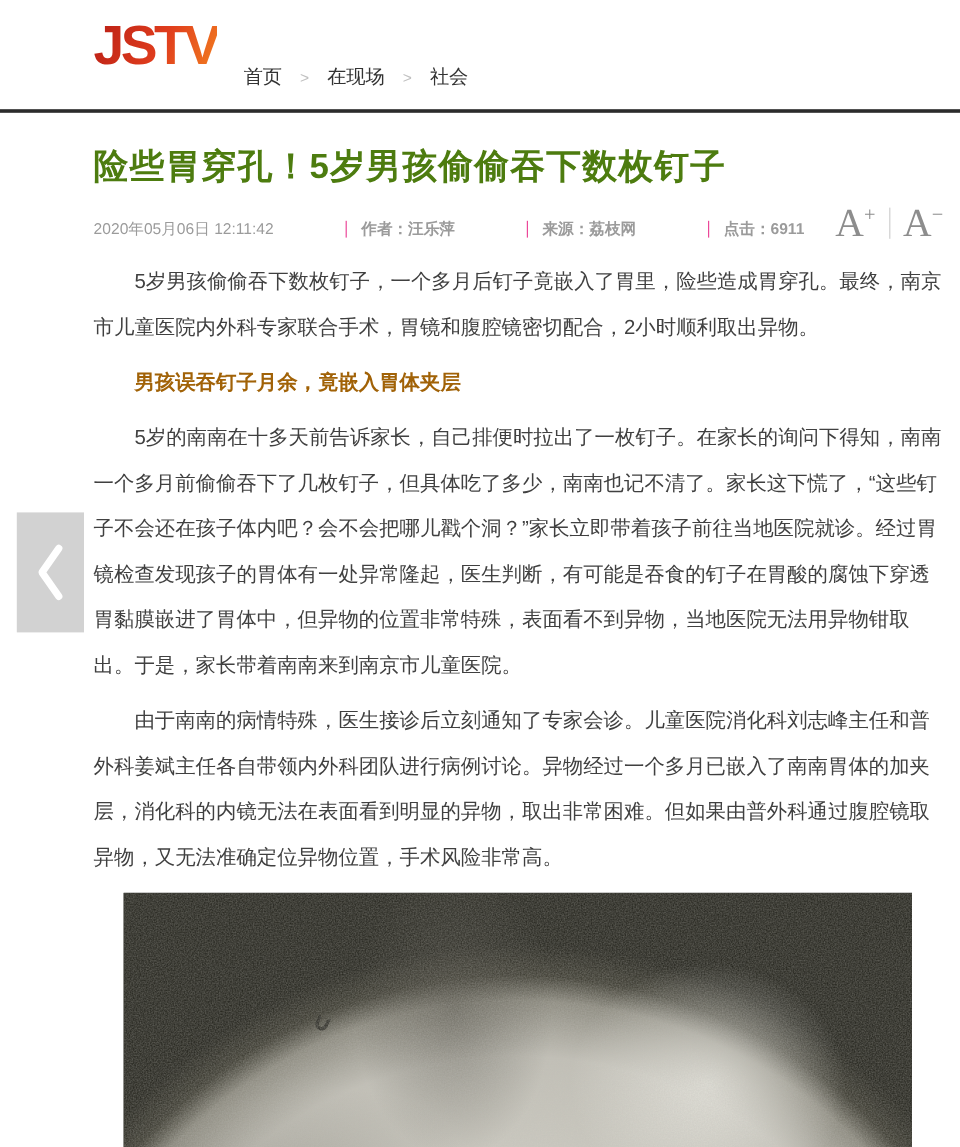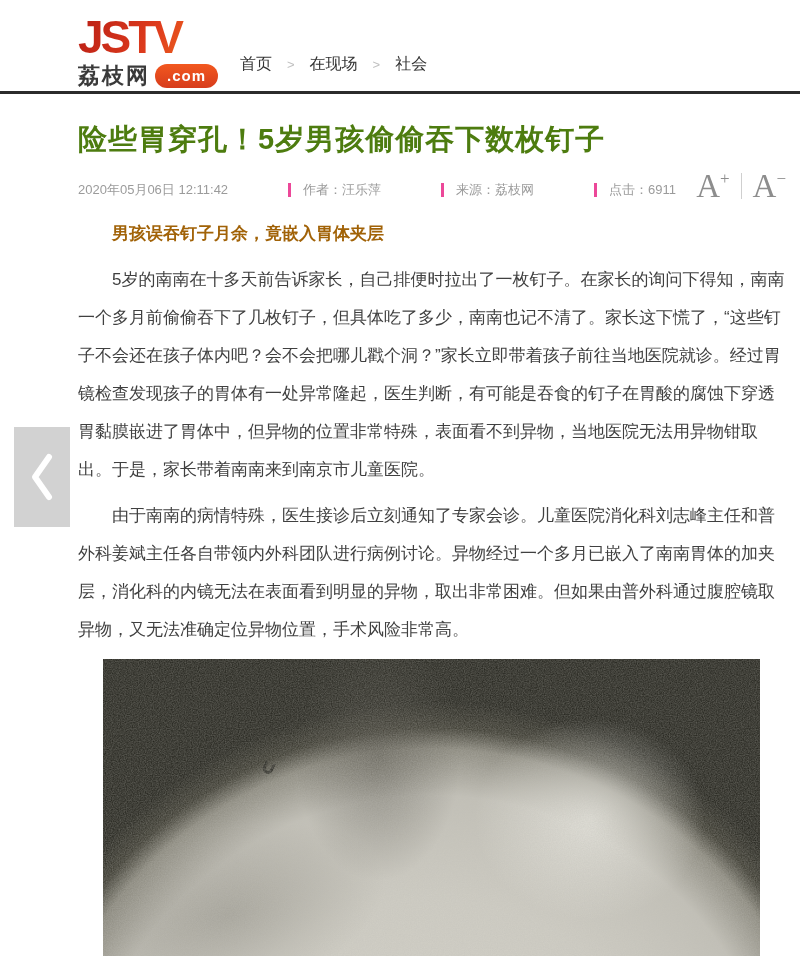--- a/index.html
+++ b/index.html
@@ -30,21 +30,21 @@
                  background:#d2d2d2; border:none; cursor:pointer;
                  display:flex; align-items:center; justify-content:center; }
 
   
   .content { width:708px; margin-left:78px; padding-top:28px; }
   .title { font-size:29px; line-height:34px; color:#4d7c0f; font-weight:bold; letter-spacing:1px; }
   .meta-row { display:flex; justify-content:space-between; align-items:flex-end; margin-top:14px; }
   .meta { font-size:13px; color:#9b9b9b; display:flex; align-items:center; padding-bottom:6px;gap:48px; }
   .meta span { padding:0 12px; line-height:14px; }
   .meta span:first-child { padding-left:0; }
-  .meta span + span { border-left:3px solid #ec4899; }
+  .meta span + span { border-left:1px solid #ec4899;font-weight:bold; }
   .font-controls { display:flex; align-items:center; color:#8d8d8d;
                    font-family:"Liberation Serif", serif; }
   .fs-btn { font-size:33px; line-height:1; cursor:pointer; }
   .fs-btn sup { font-size:17px; vertical-align:13px; }
   .fs-divider { width:1px; height:26px; background:#cfcfcf; margin:0 11px 2px; }
 
   .article-body { margin-top:12px; }
   .body-para { font-size:17px; line-height:38px; color:#404040; text-indent:2em; margin:0 0 8px; }
   .sub-heading { font-size:17px; line-height:38px; color:#a16207; font-weight:bold;
                  text-indent:2em; margin:0 0 8px; }
@@ -71,24 +71,20 @@
   .xray-grain { position:absolute; left:0; top:0; }
 </style>
 </head>
 <body>
 
 <div class="page">
 
   <header class="site-header">
     <a class="logo">
       <div class="logo-jstv">JSTV</div>
-      <div class="logo-row2">
-        <span class="logo-lizhi">荔枝网</span>
-        <span class="logo-com">.com</span>
-      </div>
     </a>
     <nav class="breadcrumb">
         <a class="bc-item">首页</a>
         <span class="bc-sep">&gt;</span>
         <a class="bc-item">在现场</a>
         <span class="bc-sep">&gt;</span>
         <a class="bc-item">社会</a>
       </nav>
   </header>
   <div class="header-divider"></div>
@@ -110,20 +106,21 @@
           <span>点击：6911</span>
         </div>
       <div class="font-controls">
         <span class="fs-btn"><span>A</span><sup>+</sup></span>
         <span class="fs-divider"></span>
         <span class="fs-btn"><span>A</span><sup>−</sup></span>
       </div>
     </div>
 
     <div class="article-body">
+        <p class="body-para">5岁男孩偷偷吞下数枚钉子，一个多月后钉子竟嵌入了胃里，险些造成胃穿孔。最终，南京市儿童医院内外科专家联合手术，胃镜和腹腔镜密切配合，2小时顺利取出异物。</p>
         <p class="sub-heading">男孩误吞钉子月余，竟嵌入胃体夹层</p>
         <p class="body-para">5岁的南南在十多天前告诉家长，自己排便时拉出了一枚钉子。在家长的询问下得知，南南一个多月前偷偷吞下了几枚钉子，但具体吃了多少，南南也记不清了。家长这下慌了，“这些钉子不会还在孩子体内吧？会不会把哪儿戳个洞？”家长立即带着孩子前往当地医院就诊。经过胃镜检查发现孩子的胃体有一处异常隆起，医生判断，有可能是吞食的钉子在胃酸的腐蚀下穿透胃黏膜嵌进了胃体中，但异物的位置非常特殊，表面看不到异物，当地医院无法用异物钳取出。于是，家长带着南南来到南京市儿童医院。</p>
         <p class="body-para">由于南南的病情特殊，医生接诊后立刻通知了专家会诊。儿童医院消化科刘志峰主任和普外科姜斌主任各自带领内外科团队进行病例讨论。异物经过一个多月已嵌入了南南胃体的加夹层，消化科的内镜无法在表面看到明显的异物，取出非常困难。但如果由普外科通过腹腔镜取异物，又无法准确定位异物位置，手术风险非常高。</p>
       </div>
 
     <figure class="xray">
       <div class="xray-field"></div>
       <div class="xray-spine"></div>
       <div class="xray-band"></div>
       <div class="xray-bright"></div>

